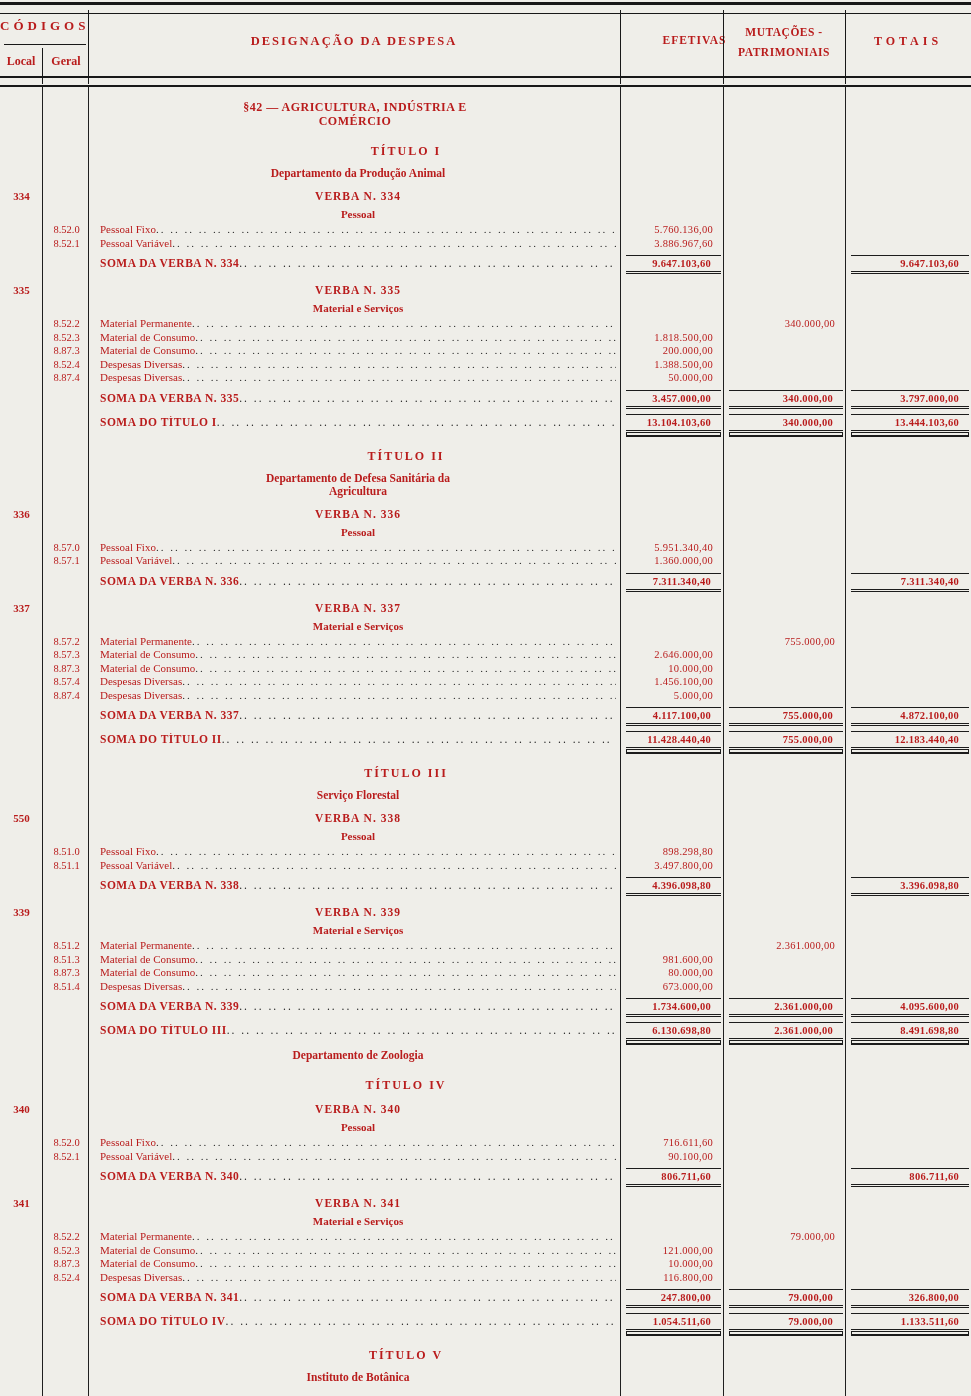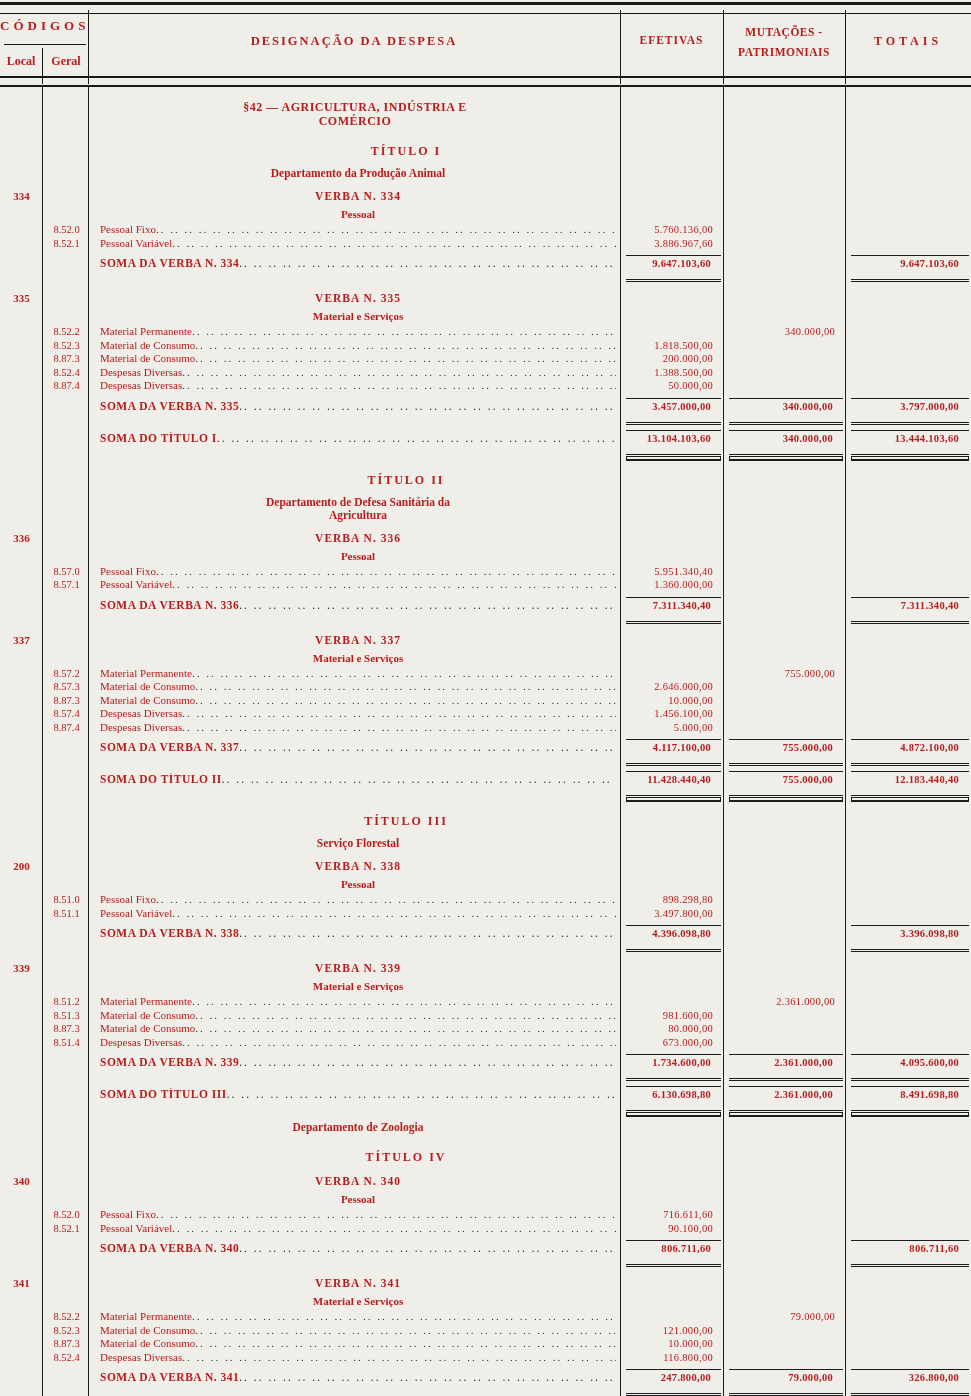--- a/index.html
+++ b/index.html
@@ -23,21 +23,21 @@
   }
   .thead .codigos-underline { position:absolute; left:4px; top:34px; width:82px; border-top:1px solid #181818; }
   .thead .local { position:absolute; left:0;  top:44px; width:42px; text-align:center; font-weight:bold; font-size:12px; }
   .thead .geral { position:absolute; left:44px; top:44px; width:44px; text-align:center; font-weight:bold; font-size:12px; }
   .thead .designacao {
     position:absolute; left:90px; top:24px; width:528px; text-align:center;
     font-weight:bold; font-size:12.5px; letter-spacing:2px;
   }
   .thead .efetivas {
     position:absolute; left:620px; top:24px; width:103px; text-align:center;
-    font-weight:bold; font-size:11.5px; letter-spacing:1px;
+    font-weight:bold; font-size:11.5px; letter-spacing:1px;padding-left:23px;
   }
   .thead .mutacoes {
     position:absolute; left:723px; top:12px; width:122px; text-align:center;
     font-weight:bold; font-size:11.5px; letter-spacing:.5px; line-height:20px;
   }
   .thead .totais {
     position:absolute; left:845px; top:24px; width:126px; text-align:center;
     font-weight:bold; font-size:12px; letter-spacing:4px;
   }
   .hline-localgeral { position:absolute; left:42px; top:38px; height:36px; border-left:1.5px solid #181818; }
@@ -74,21 +74,21 @@
   .row.soma .c-desig { font-weight:bold; font-size:11.5px; letter-spacing:.5px; }
   .row.soma .label-wrap { display:flex; }
   .row.soma .label { white-space:nowrap; }
   .leader { flex:1; overflow:hidden; white-space:nowrap; color:#2a2a2a; }
   .leader::after {
     content:" .. .. .. .. .. .. .. .. .. .. .. .. .. .. .. .. .. .. .. .. .. .. .. .. .. .. .. .. .. .. .. .. .. .. .. .. .. .. .. .. ..";
     letter-spacing:2px; font-weight:normal;
   }
   
   .num-sum { border-top:1.5px solid #1c1c1c; border-bottom:3px double #1c1c1c;
-             padding-top:2px; padding-bottom:10px; margin-left:6px; margin-right:2px; font-weight:bold; }
+             padding-top:2px; padding-bottom:2px; margin-left:6px; margin-right:2px; font-weight:bold; }
   .row.soma.titulo-sum .num-sum { border-bottom:3px double #1c1c1c; box-shadow:0 3px 0 -1px #efeee9, 0 4px 0 0 #1c1c1c; }
 </style>
 </head>
 <body>
 
 <div class="page">
   <div class="top-rule"></div>
 
   <div class="thead">
     <div class="codigos">CÓDIGOS</div>
@@ -501,21 +501,21 @@
           <div class="cell c-local"></div>
           <div class="cell c-geral"></div>
           <div class="cell c-desig">
             <div class="line">Serviço Florestal</div>
           </div>
           <div class="cell c-num"></div>
           <div class="cell c-num"></div>
           <div class="cell c-num"></div>
         </div>
         <div class="row verba">
-          <div class="cell c-local">200</div>
+          <div class="cell c-local">550</div>
           <div class="cell c-geral"></div>
           <div class="cell c-desig"><span>VERBA N. 338</span></div>
           <div class="cell c-num"></div>
           <div class="cell c-num"></div>
           <div class="cell c-num"></div>
         </div>
         <div class="row category">
           <div class="cell c-local"></div>
           <div class="cell c-geral"></div>
           <div class="cell c-desig"><span>Pessoal</span></div>

